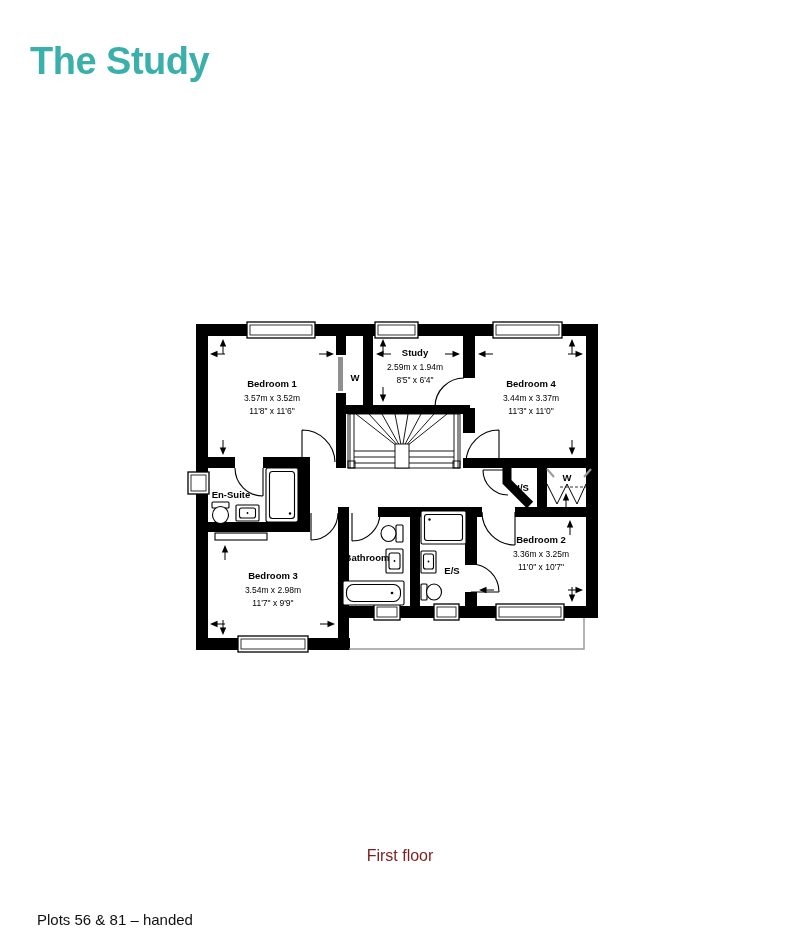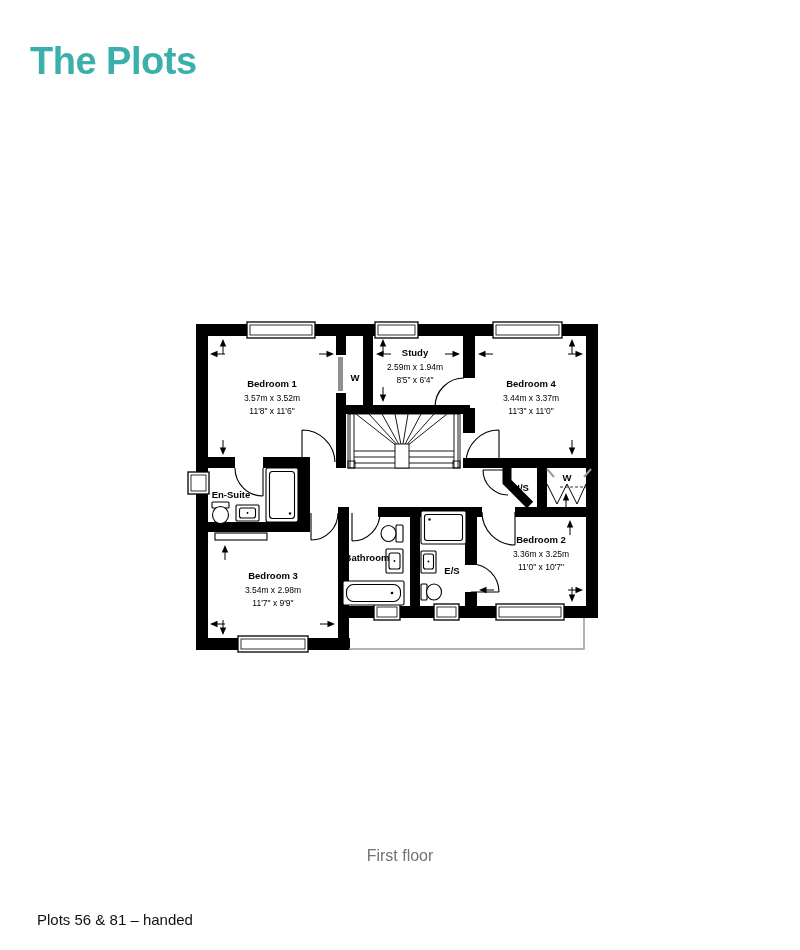--- a/index.html
+++ b/index.html
@@ -1,33 +1,33 @@
 <!DOCTYPE html>
 <html><head>
 <meta charset="utf-8">
 <style>
   html,body{margin:0;padding:0;background:#fff;}
   body{width:800px;height:950px;position:relative;font-family:"Liberation Sans",sans-serif;overflow:hidden;}
   .title{position:absolute;left:30px;top:40px;font-size:38px;font-weight:700;color:#3BB0AB;letter-spacing:-0.5px;}
-  .caption{position:absolute;top:847px;left:0;width:800px;text-align:center;font-size:16px;font-weight:500;color:#737373;}
+  .caption{position:absolute;top:847px;left:0;width:800px;text-align:center;font-size:16px;font-weight:500;color:#7f1d1d;}
   .footnote{position:absolute;left:28px;top:911px;font-size:15px;font-weight:400;color:#111;margin-left:9px;}
   svg{position:absolute;left:0;top:0;}
   .wall{fill:#000;stroke:none;}
   .rn{font:700 9.5px "Liberation Sans",sans-serif;fill:#000;}
   .rd{font:400 8.5px "Liberation Sans",sans-serif;fill:#000;}
   .fix{fill:#fff;stroke:#000;stroke-width:1.1;}
   .door{fill:none;stroke:#000;stroke-width:1.1;}
   .winO{fill:#fff;stroke:#000;stroke-width:1.3;}
   .winI{fill:none;stroke:#000;stroke-width:0.8;}
   .stair{fill:none;stroke:#000;stroke-width:0.9;}
 </style>
 </head>
 <body>
 
-<div class="title">The Plots</div>
+<div class="title">The Study</div>
 
 <svg width="800" height="950" viewBox="0 0 800 950">
   <defs>
     <g id="arr">
       <polygon points="0,0 -3.2,7.5 3.2,7.5" fill="#000"></polygon>
       <line x1="0" y1="7" x2="0" y2="15" stroke="#000" stroke-width="1"></line>
     </g>
   </defs>
 
   <g>

